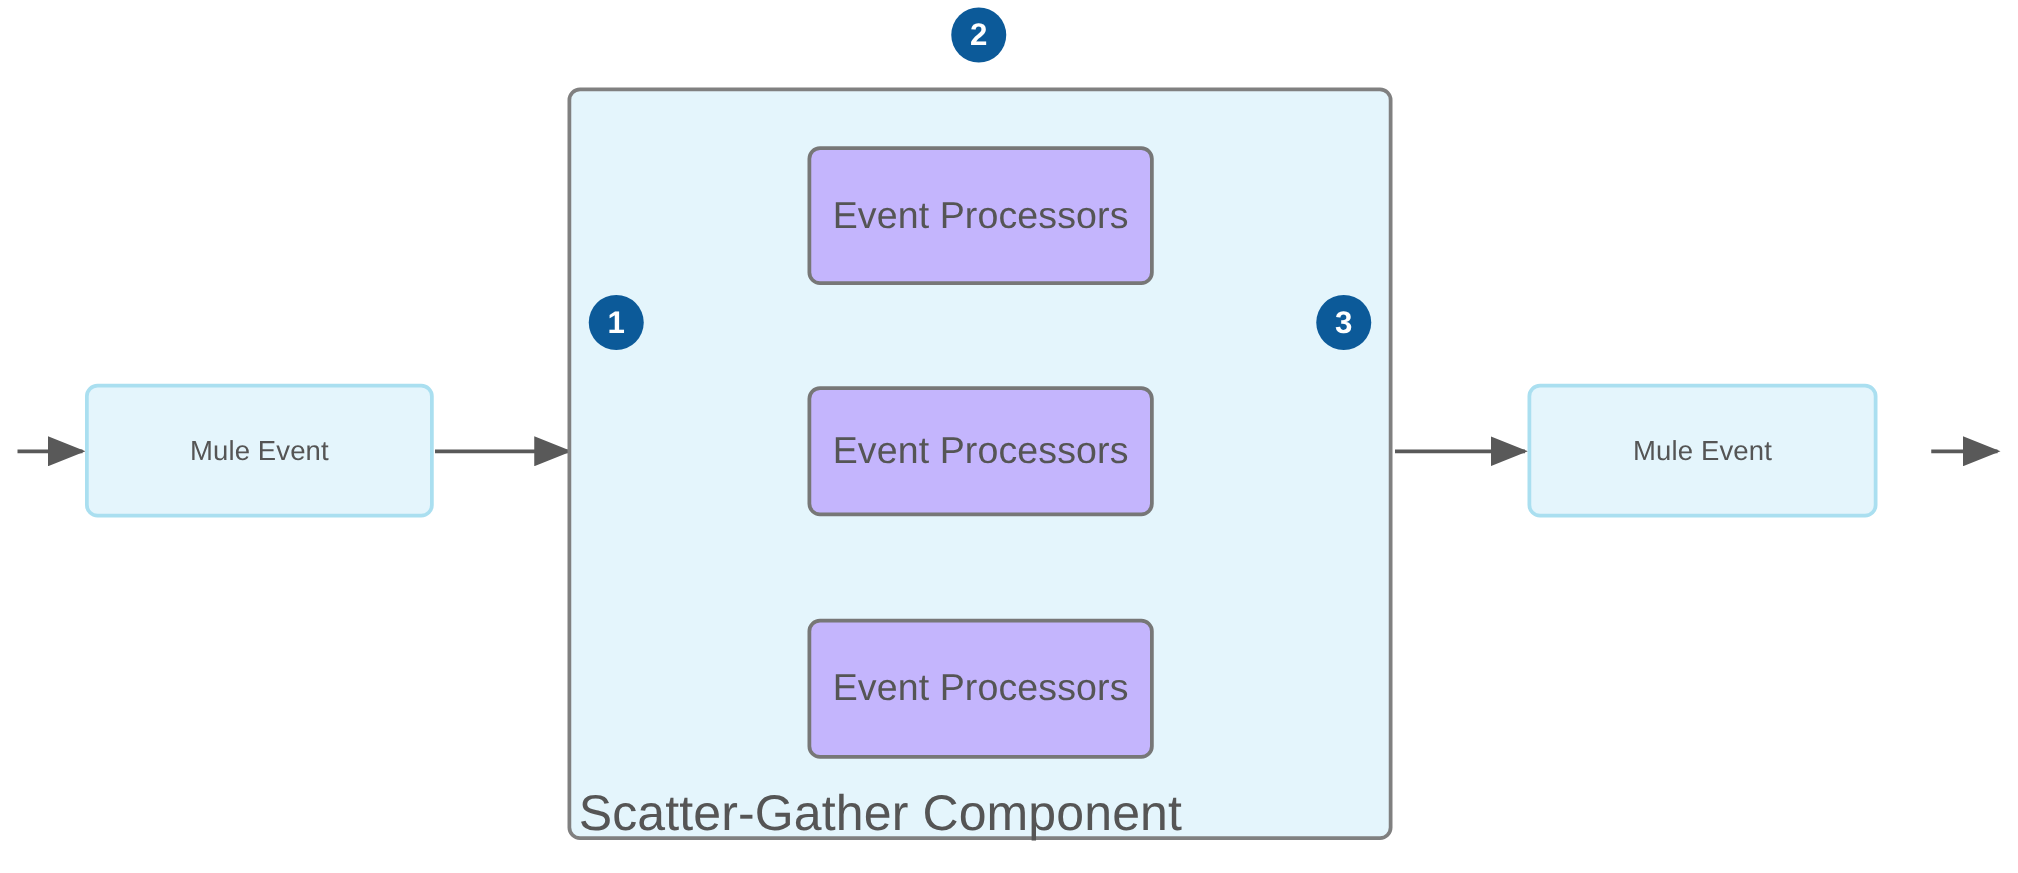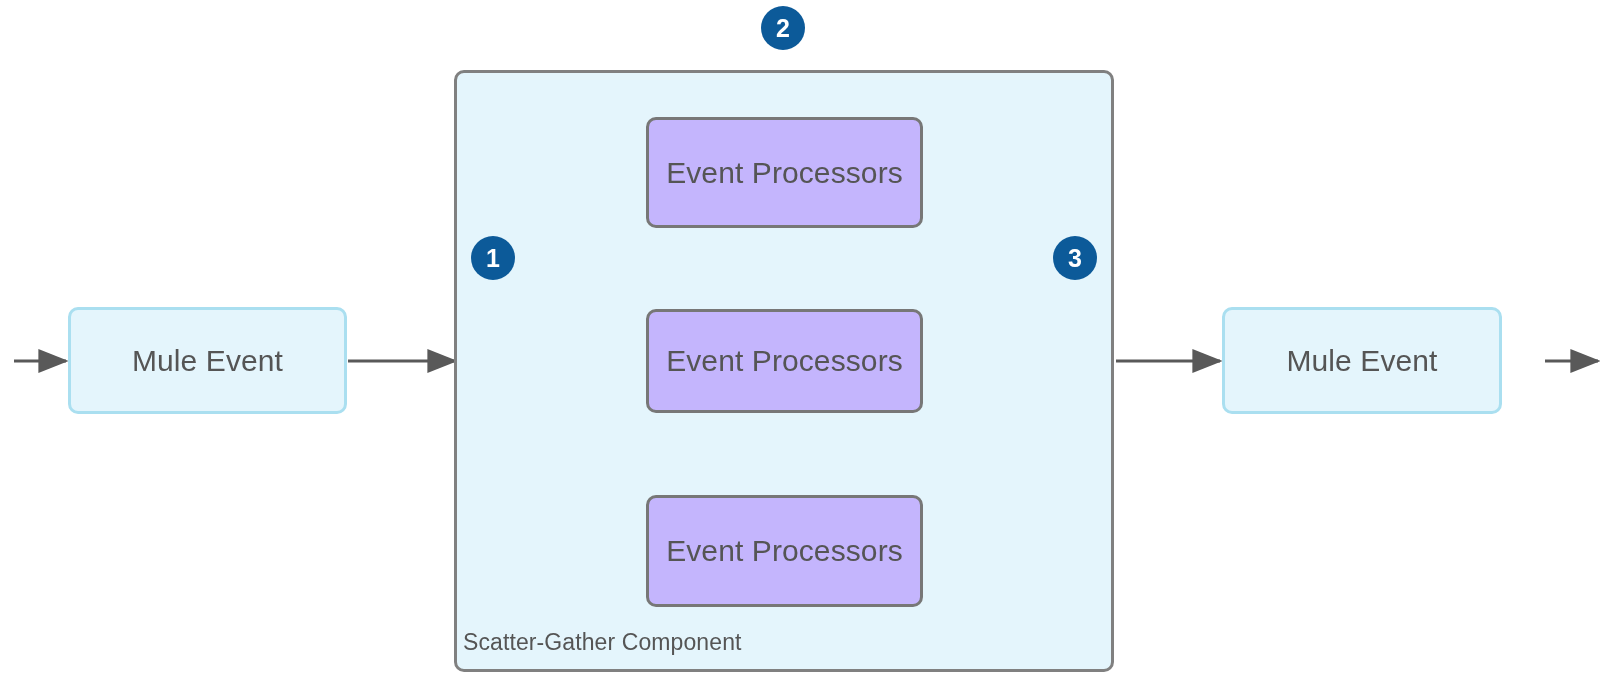--- a/index.html
+++ b/index.html
@@ -34,34 +34,34 @@
     align-items: center;
     justify-content: center;
     text-align: center;
   }
   
   .mule-node {
     background: #e4f5fc;
     border: 3px solid #aadff0;
     border-radius: 10px;
     color: #555555;
-    font-size: 30px;
+    font-size: 22px;
     letter-spacing: 0.1px;
     text-align: right;
   }
   
   .container-node {
     background: #e4f5fc;
     border: 3px solid #808080;
     border-radius: 10px;
   }
   .container-label {
     position: absolute;
     color: #555555;
-    font-size: 23px;
+    font-size: 40px;
     white-space: nowrap;
     letter-spacing: 0.1px;
   }
   
   .ep-node {
     background: #c4b5fd;
     border: 3px solid #777777;
     border-radius: 10px;
     color: #555555;
     font-size: 30px;

